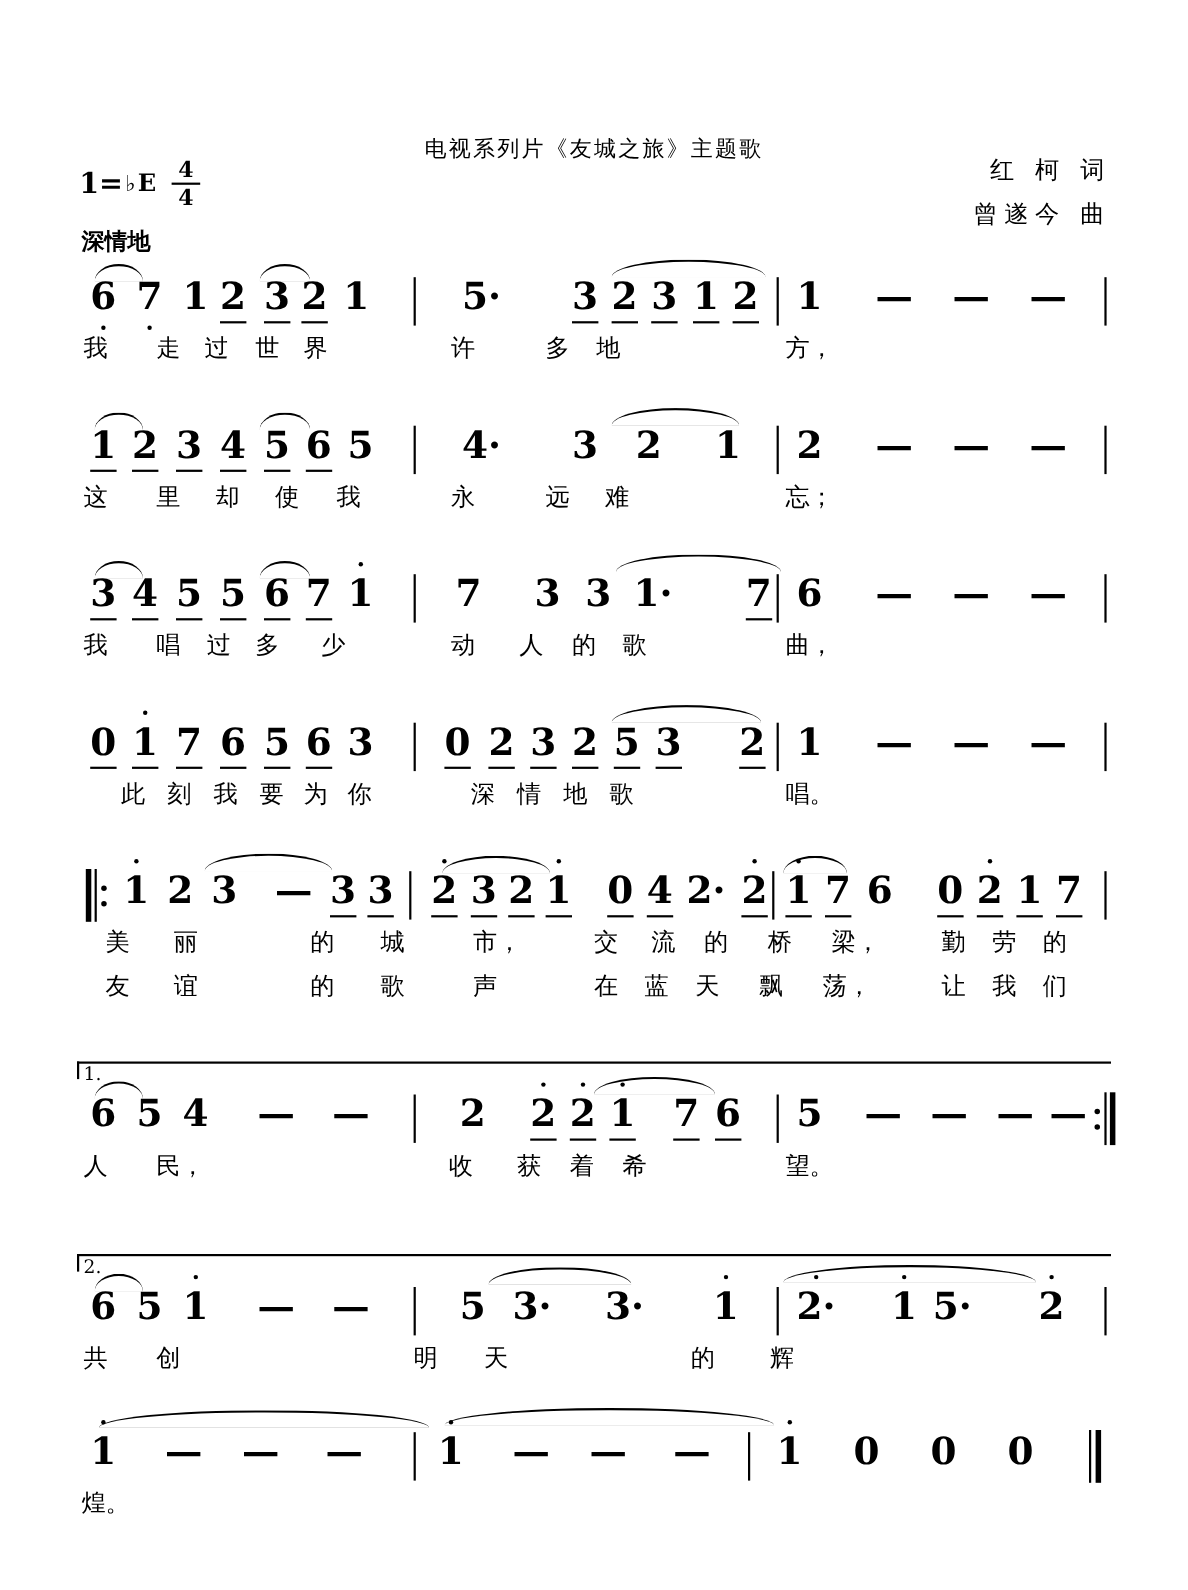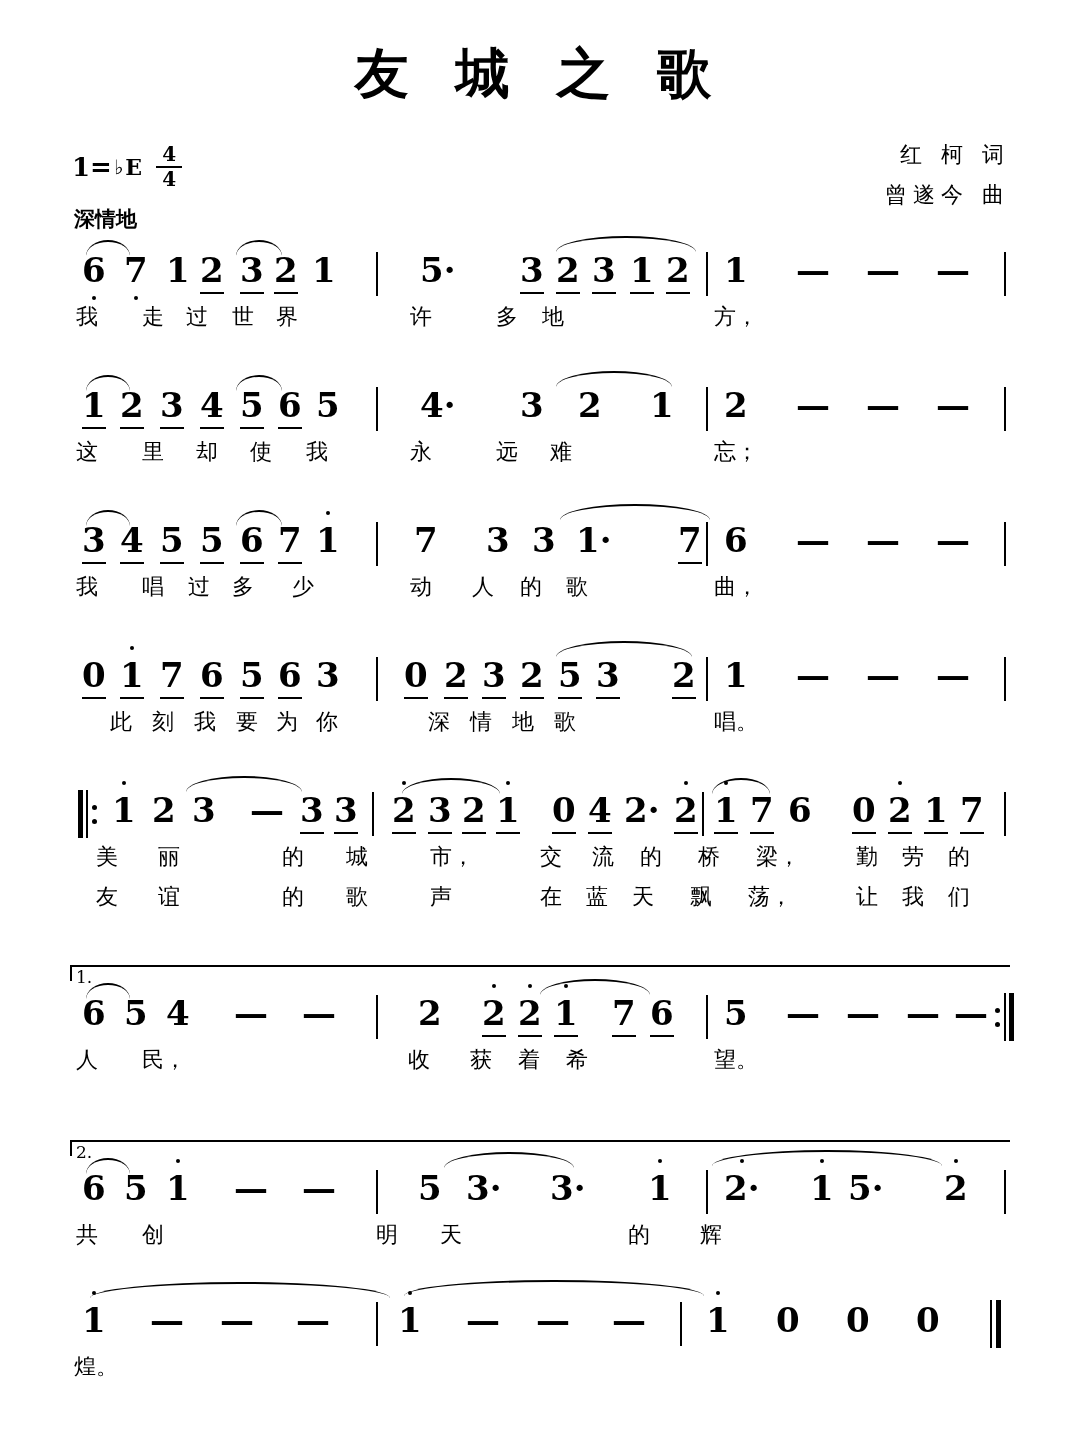--- a/index.html
+++ b/index.html
@@ -110,21 +110,21 @@
   .volta{position:absolute;}
   .volta .hline{position:absolute;left:0;top:0;height:2px;background:#000;}
   .volta .vline{position:absolute;left:0;top:0;width:2px;height:16px;background:#000;}
   .volta .lbl{position:absolute;left:6px;top:2px;font-size:17px;font-family:"DejaVu Serif",serif;}
 </style>
 </head>
 <body>
 
 <div class="sheet">
 
-  <div class="title">友 城 之 歌</div>
+  <div class="subtitle">电视系列片《友城之旅》主题歌</div>
   <div class="credit c1">红 柯 词</div>
   <div class="credit c2">曾遂今 曲</div>
 
   <div class="keysig">
     <span>1=</span>
     <span class="flat">♭</span>
     <span class="keyletter">E</span>
     <span class="meter">
       <span class="num">4</span>
       <span class="bar"></span>

